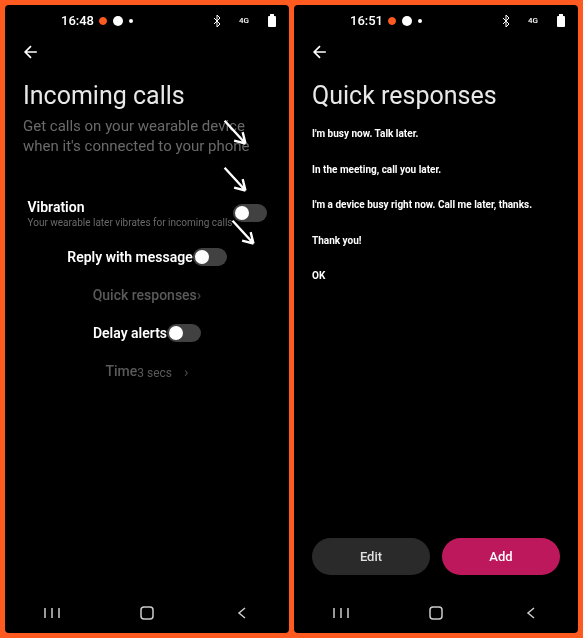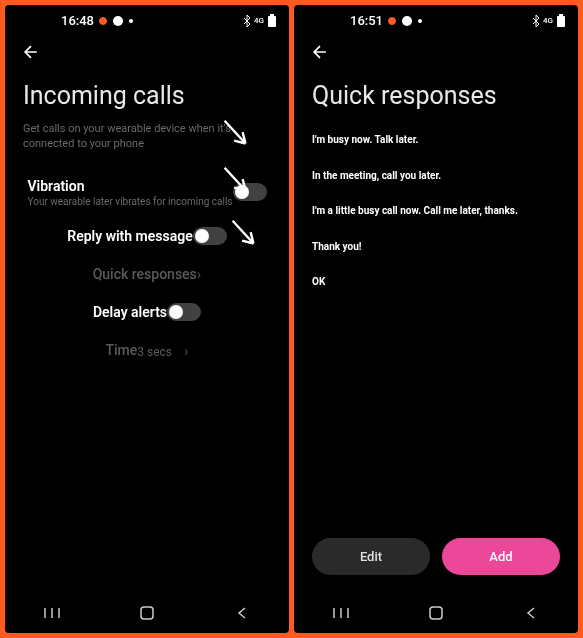--- a/index.html
+++ b/index.html
@@ -25,46 +25,46 @@
     .status-bar {
       display: flex;
       justify-content: space-between;
       align-items: center;
       padding: 8px 12px 4px;
       font-size: 13px;
       font-weight: 500;
       margin-left: 44px;
     }
     .status-left { display: flex; align-items: center; gap: 5px; }
-    .status-right { display: flex; align-items: center; gap: 3px; }
+    .status-right { display: flex; align-items: center; gap: 18px; }
     .status-icon { display: inline-flex; align-items: center; }
     .dot-orange { width: 8px; height: 8px; background: #ff5a1f; border-radius: 50%; border: 1px solid #ff5a1f; }
     .dot-white { width: 4px; height: 4px; background: #fff; border-radius: 50%; }
     .back-row {
       padding: 10px 16px 14px;
     }
     .back-arrow {
       font-size: 22px;
       cursor: pointer;
     }
     .content {
       padding: 0 18px;
       flex: 1;
     }
     .page-title {
       font-size: 25px;
       font-weight: 400;
       color: #e8e8e8;
-      margin-bottom: 12px;
+      margin-bottom: 6px;
     }
     .page-subtitle {
-      font-size: 11px;
+      font-size: 15px;
       color: #6a6a6a;
       line-height: 1.35;
-      margin-bottom: 16px;
+      margin-bottom: 32px;
     }
     .setting-row {
       display: flex;
       justify-content: center;
       align-items: center;
       padding: 10px 0;
     }
     .setting-label { font-size: 14px; font-weight: 600; }
     .setting-sublabel { font-size: 10px; color: #6a6a6a; margin-top: 2px; }
     .setting-dim { color: #5a5a5a; font-size: 14px; font-weight: 500; }
@@ -110,21 +110,21 @@
     .btn {
       flex: 1;
       padding: 11px 0;
       border-radius: 22px;
       text-align: center;
       font-size: 13px;
       font-weight: 500;
       cursor: pointer;
     }
     .btn-secondary { background: #2a2a2a; color: #e0e0e0; }
-    .btn-primary { background: #ec4899; color: #fff; }
+    .btn-primary { background: #be185d; color: #fff; }
     .nav-bar {
       display: flex;
       justify-content: space-around;
       align-items: center;
       padding: 14px 0 12px;
     }
     .nav-btn {
       width: 60px;
       display: flex;
       justify-content: center;
@@ -286,21 +286,21 @@
         </svg>
     </span>
   </div>
 
   <div class="content">
     <h1 class="page-title">Quick responses</h1>
 
     <div class="response-list">
       <div class="response-item">I'm busy now. Talk later.</div>
       <div class="response-item">In the meeting, call you later.</div>
-      <div class="response-item">I'm a little busy call now. Call me later, thanks.</div>
+      <div class="response-item">I'm a device busy right now. Call me later, thanks.</div>
       <div class="response-item">Thank you!</div>
       <div class="response-item">OK</div>
     </div>
   </div>
 
   <div class="button-row">
     <div class="btn btn-secondary">Edit</div>
     <div class="btn btn-primary">Add</div>
   </div>
 

